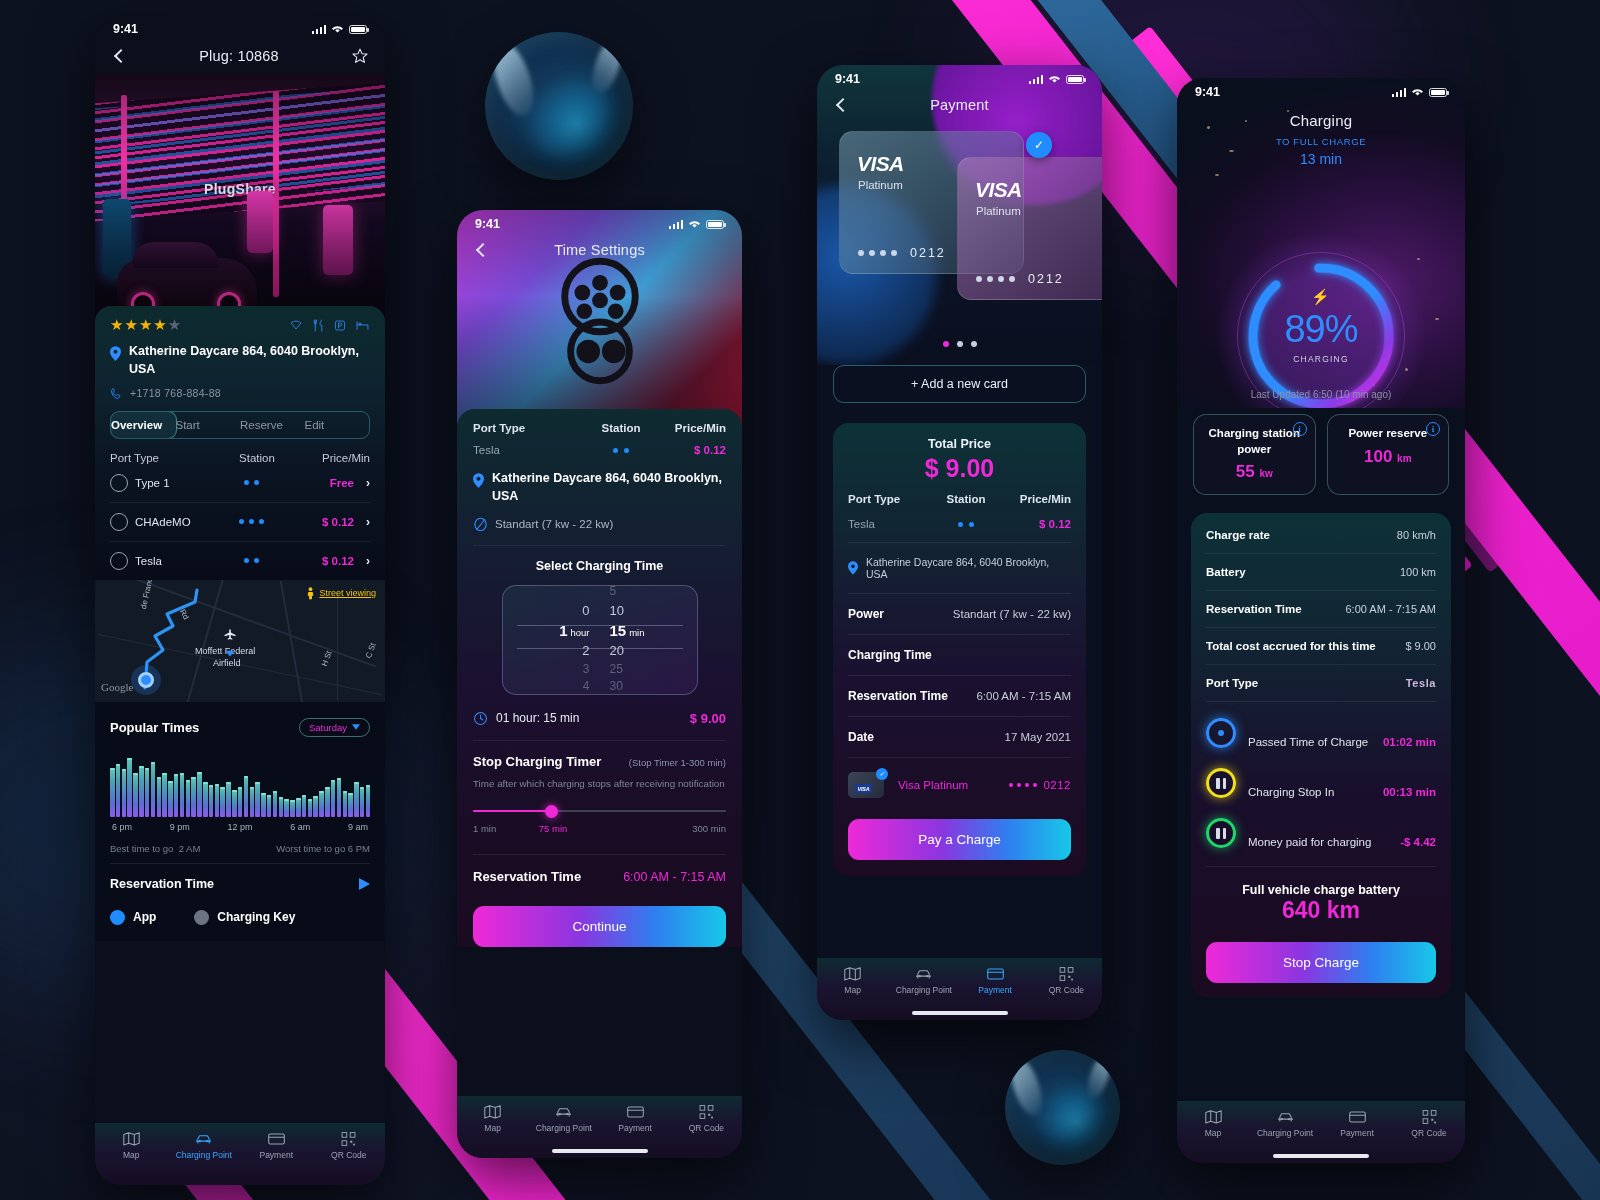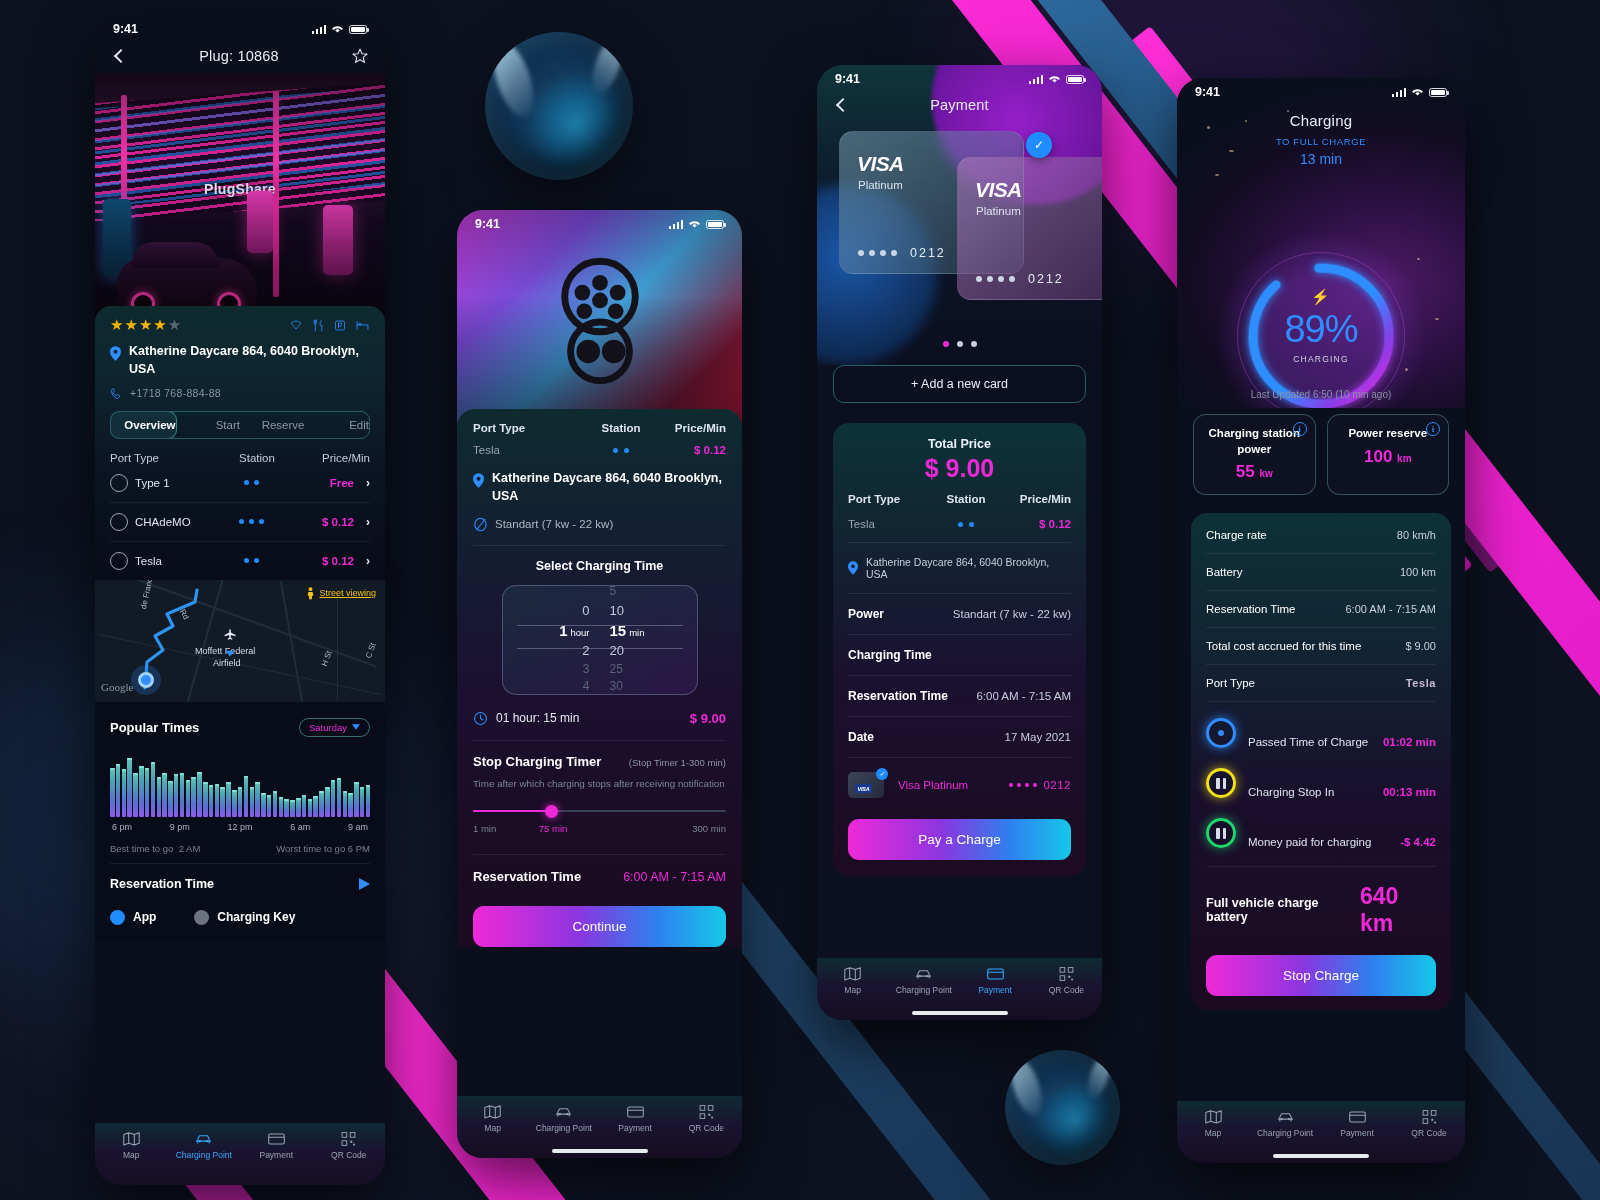--- a/index.html
+++ b/index.html
@@ -98,21 +98,21 @@
   .stars { display:flex; align-items:center; justify-content:space-between; }
   .star { color:#f5b20a; font-size:15px; letter-spacing:1px; }
   .star span.off { color:#5b6475; }
   .amen { display:flex; gap:9px; color:#2f8dff; font-size:13px; }
   .addr-row { display:flex; gap:8px; margin-top:9px; align-items:flex-start; }
   .pin { width:11px; height:15px; flex:none; margin-top:3px; }
   .addr { color:#fff; font-size:12.5px; font-weight:700; line-height:1.42; }
   .phone-row { display:flex; align-items:center; gap:7px; margin-top:8px; }
   .phone-num { color:#8b93a3; font-size:10.5px; letter-spacing:.3px; }
   .segbar { margin-top:11px; display:flex; border:1px solid rgba(70,170,180,.45); border-radius:9px; overflow:hidden; }
-  .seg { flex:1; text-align:right; padding:7px 0; font-size:11.5px; color:#8d96a6; cursor:pointer; }
+  .seg { flex:1; text-align:left; padding:7px 0; font-size:11.5px; color:#8d96a6; cursor:pointer; }
   .seg.active { color:#fff; font-weight:700; border:1px solid rgba(90,220,210,.5);
                 border-radius:9px; background:rgba(30,80,90,.35); margin:-1px; }
   .thead { display:flex; margin-top:13px; color:#c3cbd8; font-size:11.5px; }
   .thead .c1{flex:1.25} .thead .c2{width:78px;text-align:center} .thead .c3{width:74px;text-align:right}
   .prow { display:flex; align-items:center; padding:10px 0; border-bottom:1px solid rgba(255,255,255,.07); }
   .prow:last-child{border-bottom:none}
   .prow .c1{flex:1.25;display:flex;align-items:center;gap:7px;color:#dfe5ee;font-size:11.5px;}
   .prow .c2{width:78px;display:flex;justify-content:center;gap:5px;}
   .prow .c3{width:64px;text-align:right;font-size:11.5px;font-weight:700;}
   .dot{width:5px;height:5px;border-radius:50%;background:#1f8cff;}
@@ -250,29 +250,29 @@
   .scard .t{color:#fff;font-size:11.5px;font-weight:700;line-height:1.35;}
   .scard .v{margin-top:5px;color:#ef29d8;font-size:17px;font-weight:700;}
   .scard .v small{font-size:10px;font-weight:700;}
   .infoi{position:absolute;right:8px;top:7px;width:14px;height:14px;border-radius:50%;
     border:1.2px solid #2f8dff;color:#2f8dff;font-size:9px;font-weight:700;
     display:flex;align-items:center;justify-content:center;font-family:"Liberation Serif",serif;cursor:pointer;}
   .dpanel{margin:18px 14px 0;border-radius:16px;padding:4px 15px 14px;
     background:linear-gradient(180deg,#0d3138 0%, #112634 24%, #190f2c 58%, #1b0a20 100%);}
   .drow{display:flex;align-items:center;justify-content:space-between;padding:12px 0;
     border-bottom:1px solid rgba(255,255,255,.07);}
-  .drow .k{color:#fff;font-size:11.5px;font-weight:400;}
+  .drow .k{color:#fff;font-size:11.5px;font-weight:700;}
   .drow .v{color:#c9d0dd;font-size:11px;}
   .trow{display:flex;align-items:flex-end;gap:12px;padding:10px 0;}
   .tring{width:30px;height:30px;border-radius:50%;flex:none;position:relative;
     display:flex;align-items:center;justify-content:center;}
   .tname{flex:1;color:#dde3ed;font-size:11.5px;}
   .tval{color:#ef29d8;font-size:11.5px;font-weight:700;}
   .fullrow{display:flex;align-items:center;justify-content:space-between;
-    border-top:1px solid rgba(255,255,255,.07);padding-top:16px;margin-top:8px;}
+    border-top:1px solid rgba(255,255,255,.07);padding-top:16px;margin-top:8px;flex-direction:column;}
   .fullrow .k{color:#fff;font-size:12.5px;font-weight:700;}
   .fullrow .v{color:#ef29d8;font-size:23px;font-weight:700;}
   .pause{display:flex;gap:3px;}
   .pause i{display:block;width:3.5px;height:11px;background:#d7dde8;border-radius:1px;}
 </style>
 </head>
 <body>
 
 <div class="bg">
   <div class="glow" style="left:-120px;top:620px;width:520px;height:380px;background:rgba(25,70,110,.28)"></div>
@@ -595,20 +595,25 @@
               <i></i>
             </span>
         <svg width="13" height="10" viewBox="0 0 13 10">
               <path d="M6.5 8.6 4.2 6.3a3.3 3.3 0 0 1 4.6 0L6.5 8.6Zm0-4.4a5.8 5.8 0 0 0-4.1 1.7L1 4.5a7.8 7.8 0 0 1 11 0l-1.4 1.4a5.8 5.8 0 0 0-4.1-1.7Z" fill="#fff"></path>
             </svg>
         <span class="batt">
               <i></i>
             </span>
       </span>
     </div>
+    <div class="navbar" style="position:relative;z-index:3">
+      <span class="chev-back"></span>
+      <span class="navtitle">Time Settings</span>
+      <span style="width:16px"></span>
+    </div>
     <svg class="plugimg" viewBox="0 0 100 132">
       <circle cx="50" cy="40" r="36" fill="none" stroke="#15131b" stroke-width="7"></circle>
       <circle cx="50" cy="96" r="30" fill="none" stroke="#15131b" stroke-width="7"></circle>
       <circle cx="50" cy="26" r="8" fill="#15131b"></circle>
           <circle cx="32" cy="36" r="8" fill="#15131b"></circle>
       <circle cx="68" cy="36" r="8" fill="#15131b"></circle>
           <circle cx="50" cy="44" r="8" fill="#15131b"></circle>
       <circle cx="34" cy="55" r="8" fill="#15131b"></circle>
           <circle cx="66" cy="55" r="8" fill="#15131b"></circle>
       <circle cx="38" cy="96" r="12" fill="#15131b"></circle>

